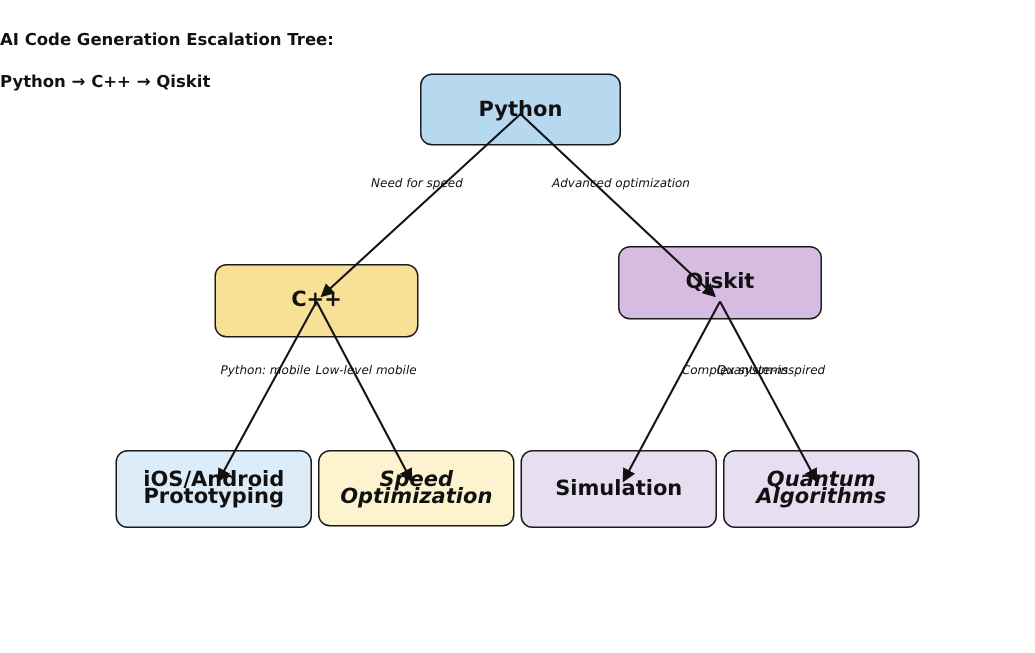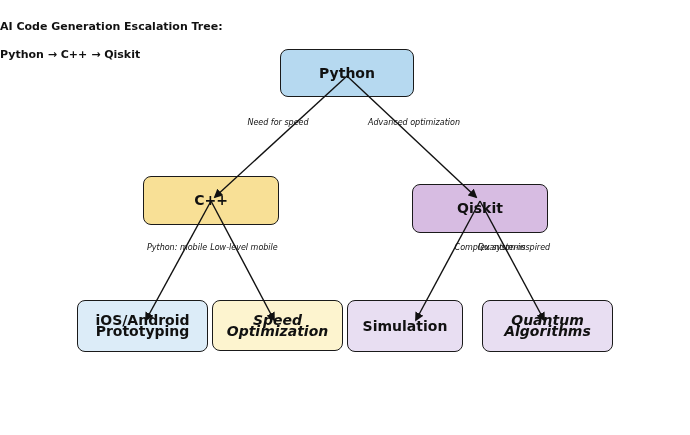--- a/index.html
+++ b/index.html
@@ -36,24 +36,24 @@
     text-align: center;
     font-weight: bold;
     font-size: 14px;
     line-height: 11px;
     color: #111111;
     white-space: pre-line;
   }
 
   .node-python   { left: 280px; top: 49px;  width: 134px; height: 48px; }
   .node-cpp      { left: 143px; top: 176px; width: 136px; height: 49px; }
-  .node-qiskit   { left: 412px; top: 184px; width: 136px; height: 49px; }
+  .node-qiskit   { left: 412px; top: 164px; width: 136px; height: 49px; }
   .node-ios      { left: 77px;  top: 300px; width: 131px; height: 52px; }
   .node-speed    { left: 212px; top: 300px; width: 131px; height: 51px; font-style: italic; }
-  .node-sim      { left: 347px; top: 300px; width: 116px; height: 52px; }
+  .node-sim      { left: 347px; top: 300px; width: 131px; height: 52px; }
   .node-quantum  { left: 482px; top: 300px; width: 131px; height: 52px; }
 
   .edge-label {
     position: absolute;
     transform: translate(-50%, -50%);
     font-style: italic;
     font-size: 8px;
     color: #111111;
     white-space: nowrap;
   }

